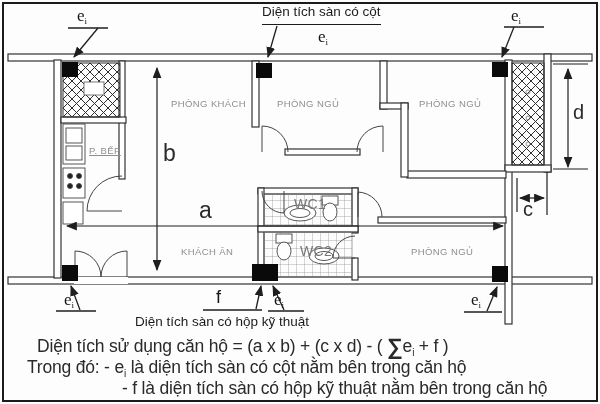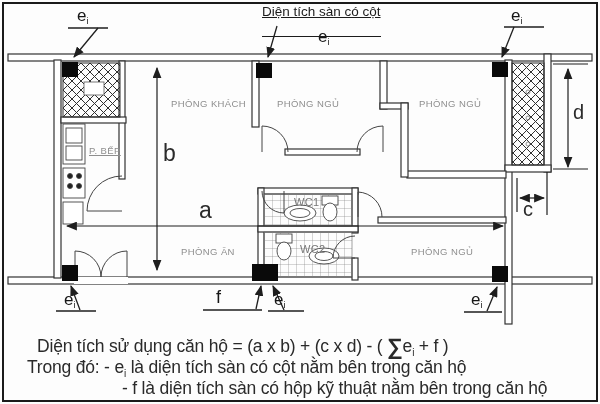--- a/index.html
+++ b/index.html
@@ -2,28 +2,28 @@
 <html><head>
 <meta charset="utf-8">
 <style>
   html,body{margin:0;padding:0;background:#fff;}
   #canvas{position:relative;width:600px;height:404px;background:#fdfdfd;overflow:hidden;
           font-family:"Liberation Sans","DejaVu Sans",sans-serif;}
   #frame{position:absolute;inset:2px;border:2px solid #1b1b1b;}
   #plan-svg{position:absolute;left:0;top:0;}
   .lbl{position:absolute;white-space:nowrap;color:#1e1e1e;}
   .room{font-size:9.5px;letter-spacing:.4px;color:#8e8e8e;}
-  .wcl{font-size:11px;letter-spacing:.3px;color:#777;}
+  .wcl{font-size:14px;letter-spacing:.3px;color:#777;}
   .dim{font-size:23px;color:#2b2b2b;}
   .dimsm{font-size:20px;color:#2b2b2b;}
-  .elab{font-size:17px;color:#161616;}
+  .elab{font-size:17px;color:#161616;font-family:Liberation Serif, serif;}
   .elab .sub{font-size:9px;vertical-align:-3px;}
   .flab{font-size:18px;color:#161616;}
   .note{font-size:13.5px;color:#1c1c1c;}
-  .note.u{border-bottom:1.5px solid #1c1c1c;padding-bottom:17px;text-decoration:underline;}
+  .note.u{border-bottom:1.5px solid #1c1c1c;padding-bottom:5px;}
   .formula{position:absolute;white-space:nowrap;font-size:17.5px;color:#2a2a2a;letter-spacing:-0.2px;}
   .formula .sigma{font-weight:bold;font-size:22px;vertical-align:-2px;}
   .formula .fsub{font-size:10px;vertical-align:-4px;}
 </style>
 </head>
 <body>
 
 <div id="canvas">
   <div id="frame"></div>
 
@@ -166,40 +166,41 @@
       <line x1="284" y1="310" x2="273" y2="286" marker-end="url(#ah)"></line>
       <line x1="464" y1="312" x2="502" y2="312"></line>
       <line x1="487" y1="311" x2="497" y2="287" marker-end="url(#ah)"></line>
     </g>
   </svg>
 
   <span class="lbl room" style="left:171px;top:98px;">PHÒNG KHÁCH</span>
   <span class="lbl room" style="left:277px;top:98px;">PHÒNG NGỦ</span>
   <span class="lbl room" style="left:419px;top:98px;">PHÒNG NGỦ</span>
   <span class="lbl room" style="left:89px;top:145px;text-decoration:underline;">P. BẾP</span>
-  <span class="lbl room" style="left:181px;top:246px;">PHÒNG ĂN</span>
+  <span class="lbl room" style="left:181px;top:246px;">KHÁCH ĂN</span>
   <span class="lbl room" style="left:411px;top:246px;">PHÒNG NGỦ</span>
   <span class="lbl wcl" style="left:294px;top:196px;">WC1</span>
   <span class="lbl wcl" style="left:300px;top:243px;text-align:right;">WC2</span>
 
   <span class="lbl dim" style="left:199px;top:197px;">a</span>
   <span class="lbl dim" style="left:163px;top:140px;">b</span>
   <span class="lbl dimsm" style="left:523px;top:198px;">c</span>
   <span class="lbl dimsm" style="left:573px;top:101px;">d</span>
 
   <span class="lbl elab" style="left:77px;top:6px;"><span>e</span><span class="sub">i</span></span>
   <span class="lbl elab" style="left:318px;top:27px;"><span>e</span><span class="sub">i</span></span>
   <span class="lbl elab" style="left:511px;top:6px;"><span>e</span><span class="sub">i</span></span>
   <span class="lbl elab" style="left:64px;top:290px;"><span>e</span><span class="sub">i</span></span>
   <span class="lbl elab" style="left:274px;top:290px;"><span>e</span><span class="sub">i</span></span>
   <span class="lbl elab" style="left:471px;top:290px;"><span>e</span><span class="sub">i</span></span>
 
   <span class="lbl flab" style="left:216px;top:287px;">f</span>
 
   <span class="lbl note u" style="left:262px;top:4px;">Diện tích sàn có cột</span>
+  <span class="lbl note" style="left:135px;top:314px;">Diện tích sàn có hộp kỹ thuật</span>
 
   <div class="formula" style="left:37px;top:334px;">
     <span>Diện tích sử dụng căn hộ = (a x b) + (c x d) - ( </span><span class="sigma">∑</span><span>e</span><span class="fsub">i</span><span> + f )</span>
   </div>
   <div class="formula" style="left:27px;top:357px;">
     <span>Trong đó: - e</span><span class="fsub">i</span><span> là diện tích sàn có cột nằm bên trong căn hộ</span>
   </div>
   <div class="formula" style="left:102px;top:378px;margin-left:20px;">
     <span>- f là diện tích sàn có hộp kỹ thuật nằm bên trong căn hộ</span>
   </div>

